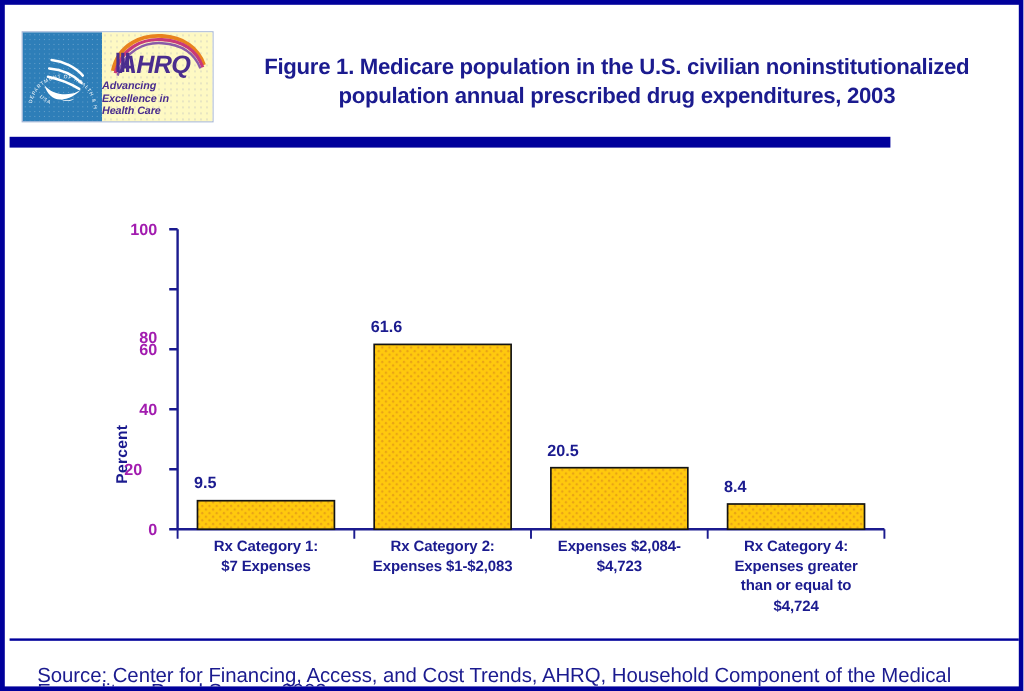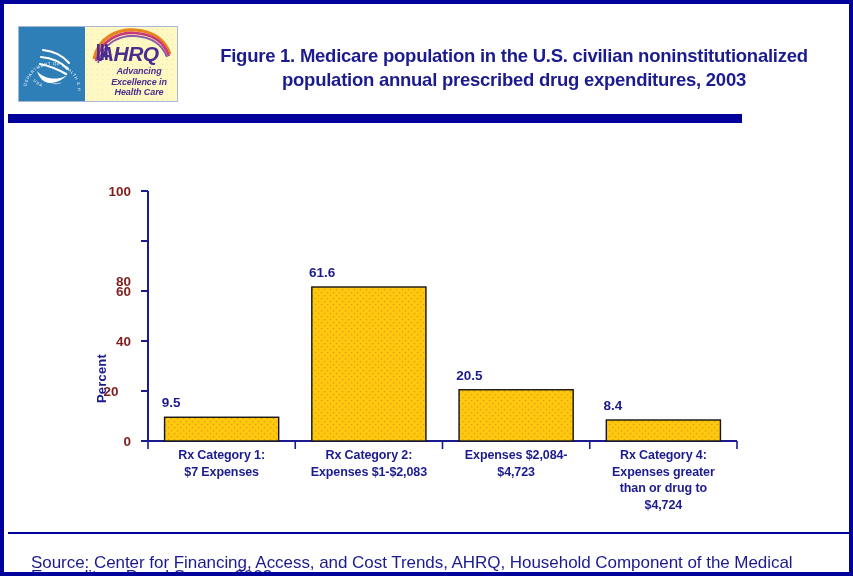--- a/index.html
+++ b/index.html
@@ -63,28 +63,27 @@
     position: absolute;
     inset: 0;
     background-image: radial-gradient(circle, rgba(120,130,190,.17) 0.6px, transparent 0.7px);
     background-size: 5px 5px;
   }
   #ahrq-panel svg { position: absolute; left: 0; top: 0; }
   .ahrq-tagline {
     position: absolute;
     left: 0;
     right: 0;
-    text-align: center;
+    text-align: left;
     color: #4A2D8E;
     font-style: italic;
     font-weight: bold;
     font-size: 9px;
     line-height: 10.5px;
     letter-spacing: -0.1px;
-    padding-left: 16px;
   }
   #tag1 { top: 39px; }
   #tag2 { top: 49.5px; }
   #tag3 { top: 60px; }
 
   #title {
     position: absolute;
     left: 176px;
     top: 36px;
     width: 660px;
@@ -125,21 +124,21 @@
     font-weight: bold;
     font-size: 13px;
     letter-spacing: 0.2px;
   }
   #plot { position: absolute; left: 0; top: 0; }
 
   .ytick-label {
     position: absolute;
     width: 40px;
     text-align: right;
-    color: #7f1d1d;
+    color: #a21caf;
     font-weight: bold;
     font-size: 13.5px;
     line-height: 13.5px;
   }
   .bar-value {
     position: absolute;
     width: 120px;
     color: #1B1B8F;
     font-weight: bold;
     font-size: 13.5px;
@@ -280,21 +279,21 @@
       </div>
       <div class="bar-value" style="left: 448.125px; top: 245.75px;">20.5</div>
       <div class="xtick-label" style="left: 433.125px;">
         <div>Expenses $2,084-</div>
         <div>$4,723</div>
       </div>
       <div class="bar-value" style="left: 595.375px; top: 276px;">8.4</div>
       <div class="xtick-label" style="left: 580.375px;">
         <div>Rx Category 4:</div>
         <div>Expenses greater</div>
-        <div>than or drug to</div>
+        <div>than or equal to</div>
         <div>$4,724</div>
       </div>
     </div>
 
   <div id="footer-rule"></div>
   <div id="source">Source: Center for Financing, Access, and Cost Trends, AHRQ, Household Component of the Medical Expenditure Panel Survey, 2003.</div>
 
 </div>
 
 </body></html>

